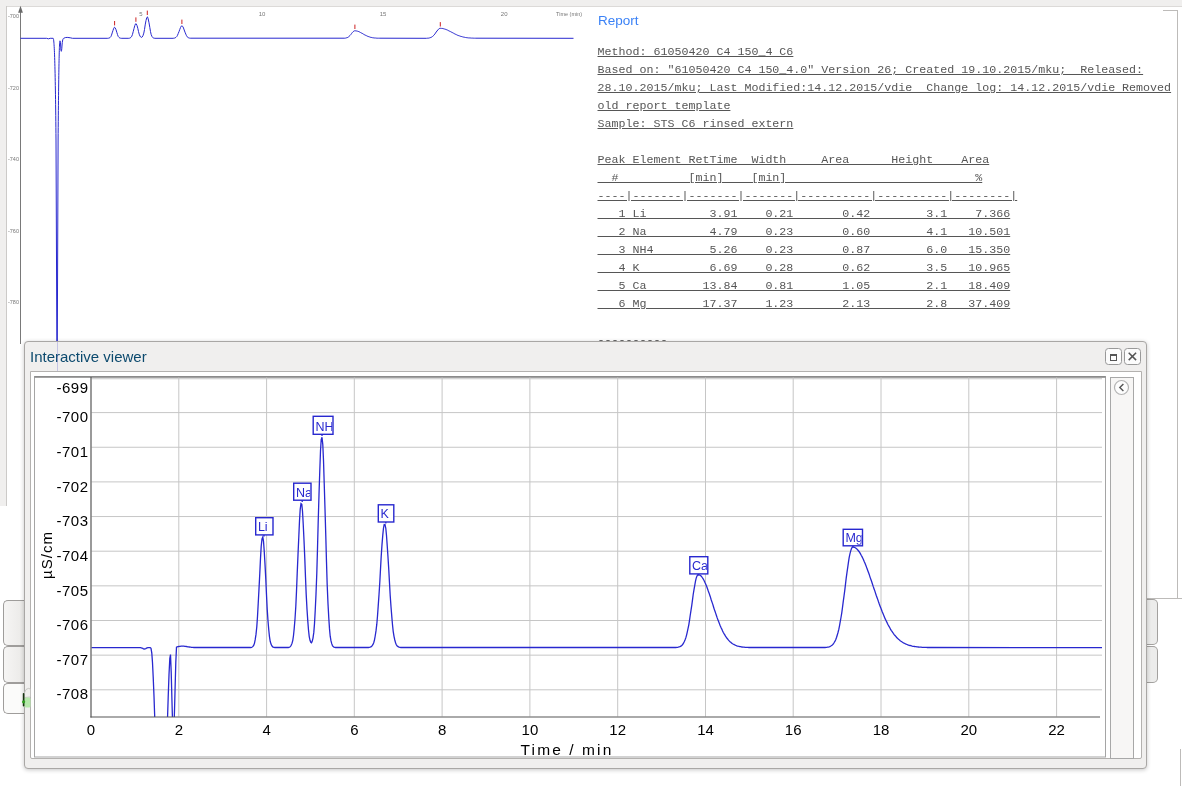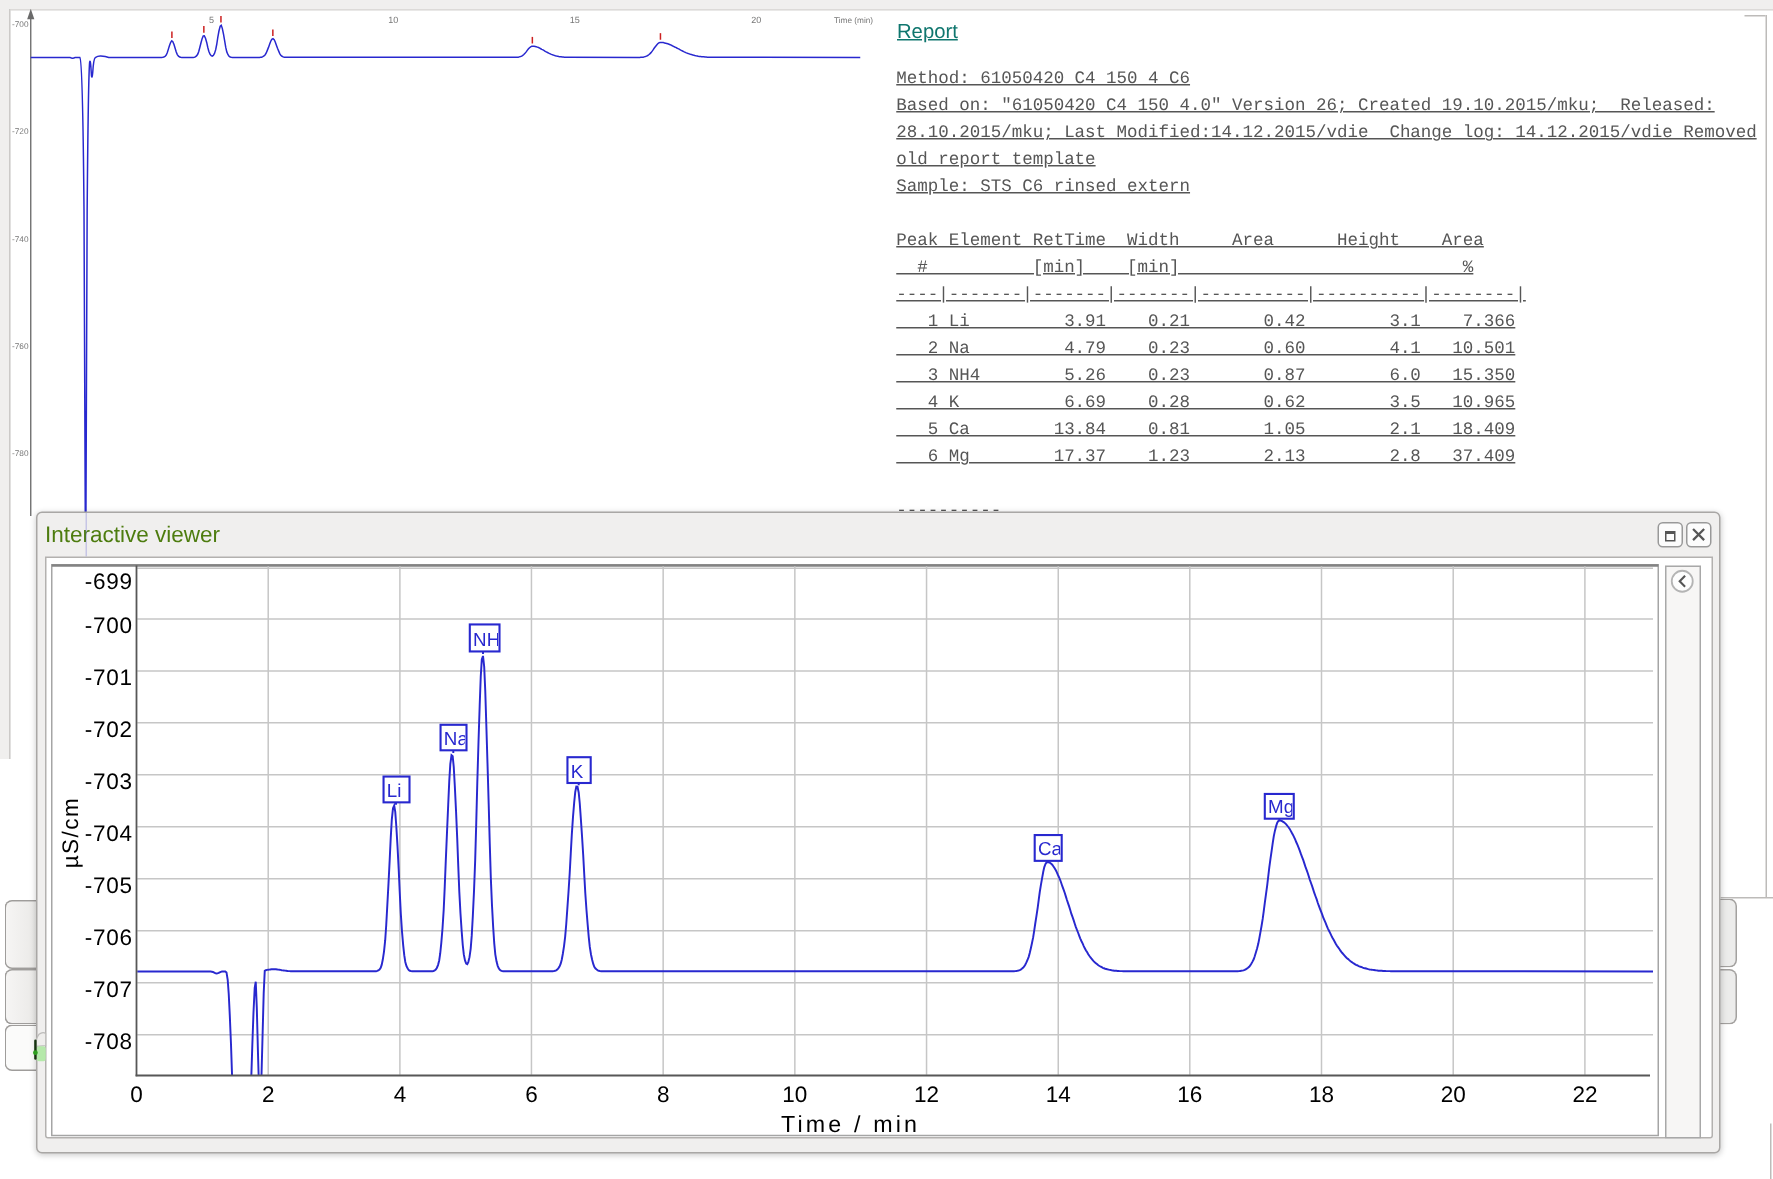--- a/index.html
+++ b/index.html
@@ -17,21 +17,21 @@
 <div class="abs" style="left:1147px;top:598px;width:35px;height:1px;background:#bdbbb9;"></div>
 <div class="abs" style="left:1180px;top:749px;width:1px;height:37px;background:#bdbbb9;"></div>
 
 <div class="abs" style="left:3px;top:600px;width:22px;height:44px;background:linear-gradient(90deg,#f6f5f4,#e9e8e6);border:1px solid #9f9d9b;border-right:none;border-radius:5px 0 0 5px;"></div>
 <div class="abs" style="left:3px;top:646px;width:22px;height:35px;background:linear-gradient(90deg,#f6f5f4,#e9e8e6);border:1px solid #9f9d9b;border-right:none;border-radius:5px 0 0 5px;"></div>
 <div class="abs" style="left:3px;top:683px;width:22px;height:29px;background:#fbfbfa;border:1px solid #9f9d9b;border-right:none;border-radius:5px 0 0 5px;"></div>
 
 <div class="abs" style="left:1141px;top:599px;width:16px;height:44px;background:#ececeb;border:1px solid #a3a19f;border-left:none;border-radius:0 5px 5px 0;"></div>
 <div class="abs" style="left:1141px;top:646px;width:16px;height:35px;background:#ececeb;border:1px solid #a3a19f;border-left:none;border-radius:0 5px 5px 0;"></div>
 
-<div class="abs" style="left:598px;top:13.2px;font-size:13.5px;color:#0f766e;text-decoration:underline;">Report</div>
+<div class="abs" style="left:598px;top:13.2px;font-size:13.5px;color:#3b82f6;">Report</div>
 <pre class="rep abs" style="left:597.5px;top:43.4px;">Method: 61050420 C4 150_4 C6
 Based on: "61050420 C4 150_4.0" Version 26; Created 19.10.2015/mku;  Released:
 28.10.2015/mku; Last Modified:14.12.2015/vdie  Change log: 14.12.2015/vdie Removed
 old report template
 Sample: STS C6 rinsed extern
 
 Peak Element RetTime  Width     Area      Height    Area
   #          [min]    [min]                           %
 ----|-------|-------|-------|----------|----------|--------|
    1 Li         3.91    0.21       0.42        3.1    7.366
@@ -63,21 +63,21 @@
   <path d="M 20.5 38.3 L 46.6 38.3 Q 48.4 39.3 50.2 38.3 L 53.2 38.3 C 54.4 39.3 55.4 70 56.0 140 L 56.85 344 L 57.3 344 L 58.1 140 C 58.7 70 59.2 46 59.8 41.3 Q 60.2 39.6 60.55 44.0 L 60.95 50.2 Q 61.35 53.2 61.8 48.5 C 62.25 41.5 62.7 38.9 63.5 38.4 Q 65.2 37.3 67.2 37.4 Q 70.5 37.7 72.5 38.3 L 72.5 38.3 L 107.8 38.3 L 108.5 38.2 L 109.2 38.0 L 110.0 37.6 L 110.8 36.7 L 111.5 35.2 L 112.2 32.9 L 113.0 30.4 L 113.8 28.2 L 114.5 27.2 L 115.2 27.8 L 116.0 29.7 L 116.8 32.3 L 117.5 34.6 L 118.2 36.4 L 119.0 37.4 L 119.8 38.0 L 120.5 38.2 L 121.2 38.3 L 128.8 38.3 L 129.5 38.2 L 130.2 37.9 L 131.0 37.3 L 131.8 36.2 L 132.5 34.3 L 133.2 31.7 L 134.0 28.5 L 134.8 25.6 L 135.5 23.9 L 136.2 23.8 L 137.0 25.5 L 137.8 28.3 L 138.5 31.5 L 139.2 34.2 L 140.0 36.1 L 140.8 37.1 L 141.5 37.4 L 142.2 37.0 L 143.0 35.6 L 143.8 33.1 L 144.5 29.5 L 145.2 24.9 L 146.0 20.5 L 146.8 17.5 L 147.5 16.9 L 148.2 18.9 L 149.0 22.8 L 149.8 27.4 L 150.5 31.6 L 151.2 34.6 L 152.0 36.5 L 152.8 37.6 L 153.5 38.0 L 154.2 38.2 L 155.0 38.3 L 173.0 38.3 L 173.8 38.2 L 174.5 38.1 L 175.2 37.8 L 176.0 37.3 L 176.8 36.5 L 177.5 35.3 L 178.2 33.6 L 179.0 31.6 L 179.8 29.4 L 180.5 27.5 L 181.2 26.2 L 182.0 25.8 L 182.8 26.5 L 183.5 28.0 L 184.2 30.0 L 185.0 32.2 L 185.8 34.1 L 186.5 35.7 L 187.2 36.8 L 188.0 37.5 L 188.8 37.9 L 189.5 38.1 L 190.2 38.2 L 344.0 38.2 L 344.8 38.2 L 345.5 38.1 L 346.2 37.9 L 347.0 37.7 L 347.8 37.4 L 348.5 36.9 L 349.2 36.3 L 350.0 35.5 L 350.8 34.6 L 351.5 33.6 L 352.2 32.7 L 353.0 31.8 L 353.8 31.2 L 354.5 30.8 L 355.2 30.8 L 356.0 30.9 L 356.8 31.0 L 357.5 31.2 L 358.2 31.4 L 359.0 31.7 L 359.8 32.1 L 360.5 32.5 L 361.2 32.9 L 362.0 33.3 L 362.8 33.7 L 363.5 34.2 L 364.2 34.6 L 365.0 35.0 L 365.8 35.4 L 366.5 35.7 L 367.2 36.1 L 368.0 36.4 L 368.8 36.7 L 369.5 36.9 L 370.2 37.2 L 371.0 37.4 L 371.8 37.5 L 372.5 37.7 L 373.2 37.8 L 374.0 37.9 L 374.8 38.0 L 375.5 38.0 L 376.2 38.1 L 377.0 38.2 L 377.8 38.2 L 378.5 38.2 L 379.2 38.2 L 426.5 38.3 L 427.2 38.2 L 428.0 38.2 L 428.8 38.1 L 429.5 37.9 L 430.2 37.7 L 431.0 37.4 L 431.8 37.0 L 432.5 36.5 L 433.2 35.9 L 434.0 35.1 L 434.8 34.1 L 435.5 33.1 L 436.2 32.0 L 437.0 31.0 L 437.8 30.0 L 438.5 29.2 L 439.2 28.6 L 440.0 28.3 L 440.8 28.3 L 441.5 28.4 L 442.2 28.4 L 443.0 28.6 L 443.8 28.8 L 444.5 29.0 L 445.2 29.2 L 446.0 29.5 L 446.8 29.8 L 447.5 30.1 L 448.2 30.5 L 449.0 30.9 L 449.8 31.3 L 450.5 31.6 L 451.2 32.0 L 452.0 32.4 L 452.8 32.8 L 453.5 33.2 L 454.2 33.6 L 455.0 34.0 L 455.8 34.4 L 456.5 34.7 L 457.2 35.1 L 458.0 35.4 L 458.8 35.7 L 459.5 35.9 L 460.2 36.2 L 461.0 36.4 L 461.8 36.6 L 462.5 36.8 L 463.2 37.0 L 464.0 37.2 L 464.8 37.3 L 465.5 37.5 L 466.2 37.6 L 467.0 37.7 L 467.8 37.8 L 468.5 37.9 L 469.2 37.9 L 470.0 38.0 L 470.8 38.0 L 471.5 38.1 L 472.2 38.1 L 473.0 38.1 L 473.8 38.2 L 474.5 38.2 L 475.2 38.2 L 476.0 38.2 L 573.5 38.3" fill="none" stroke="#2828cf" stroke-width="1"></path>
   <line x1="114.6" y1="21.0" x2="114.6" y2="25.4" stroke="#cc2020" stroke-width="1"></line>
 <line x1="135.9" y1="17.4" x2="135.9" y2="21.8" stroke="#cc2020" stroke-width="1"></line>
 <line x1="147.3" y1="10.6" x2="147.3" y2="15.0" stroke="#cc2020" stroke-width="1"></line>
 <line x1="181.9" y1="19.6" x2="181.9" y2="24.0" stroke="#cc2020" stroke-width="1"></line>
 <line x1="354.9" y1="24.6" x2="354.9" y2="29.0" stroke="#cc2020" stroke-width="1"></line>
 <line x1="440.3" y1="22.1" x2="440.3" y2="26.5" stroke="#cc2020" stroke-width="1"></line>
 </svg>
 
 <div class="abs" style="left:24px;top:341px;width:1121px;height:426px;background:#f0efee;border:1px solid #a9a7a5;border-radius:4px;box-shadow:0 1px 4px rgba(0,0,0,0.22);"></div>
-<div class="abs" style="left:30px;top:348px;font-size:15px;color:#4d7c0f;">Interactive viewer</div>
+<div class="abs" style="left:30px;top:348px;font-size:15px;color:#0c4a6e;">Interactive viewer</div>
 
 <div class="abs" style="left:57px;top:342px;width:1px;height:29px;background:rgba(90,90,210,0.28);"></div>
 <div class="abs" style="left:597.5px;top:348.2px;font-family:Liberation Serif, serif;font-size:11.67px;line-height:18px;color:#c2c2c2;margin-top:29px;">Warnings:</div>
 
 <div class="abs" style="left:1105px;top:348px;width:14.5px;height:14.5px;background:#fcfcfc;border:1px solid #999;border-radius:3.5px;"></div>
 <div class="abs" style="left:1109.7px;top:353.7px;width:5.6px;height:4.6px;border:1.1px solid #555;border-top:2.2px solid #555;"></div>
 <div class="abs" style="left:1124px;top:348px;width:14.5px;height:14.5px;background:#fcfcfc;border:1px solid #999;border-radius:3.5px;"></div>
 <svg class="abs" style="left:1124px;top:348px;" width="17" height="17">
     <path d="M 4.7 4.7 L 12.1 12.1 M 12.1 4.7 L 4.7 12.1" stroke="#555" stroke-width="1.5" fill="none"></path>
   </svg>

